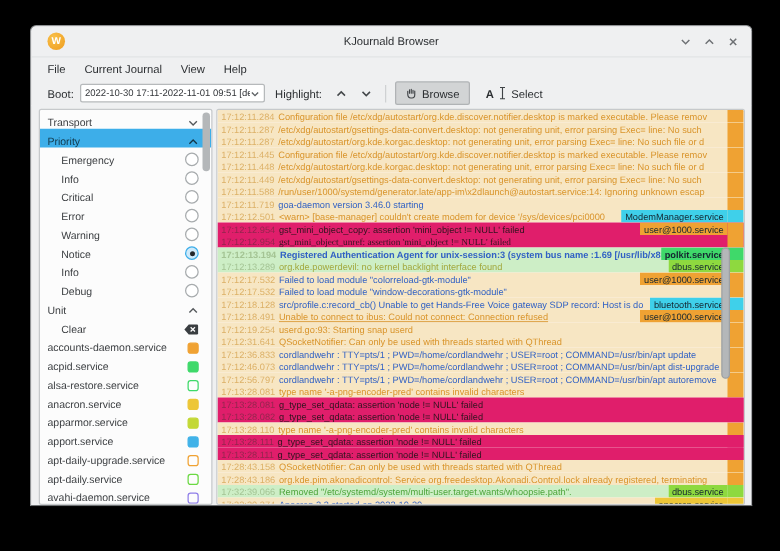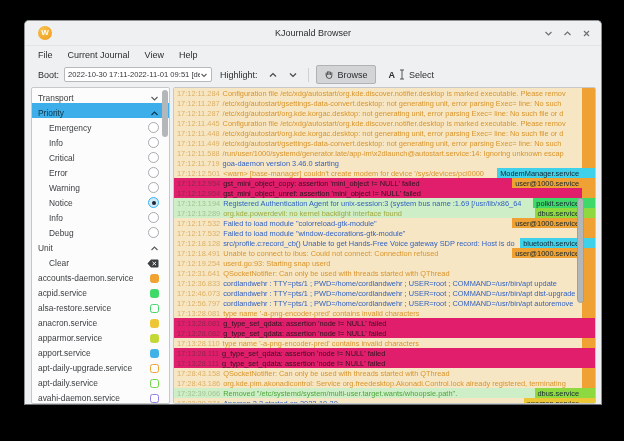--- a/index.html
+++ b/index.html
@@ -324,26 +324,26 @@
 
   <div class="log-row" style="background: rgb(224, 30, 107);">
     <span class="ts" style="color: rgb(147, 38, 77);">17:12:12.954</span>
     <span class="msg" style="color: rgb(49, 20, 31);">gst_mini_object_copy: assertion 'mini_object != NULL' failed</span>
     <span class="chip" style="background: rgb(239, 162, 51);">user@1000.service</span>
     <span class="band" style="background: rgb(239, 162, 51);"></span>
   </div>
 
   <div class="log-row" style="background: rgb(224, 30, 107);">
     <span class="ts" style="color: rgb(147, 38, 77);">17:12:12.954</span>
-    <span class="msg" style="color: rgb(49, 20, 31);">gst_mini_object_unref: assertion 'mini_object != NULL' failed</span>
-
-    <span class="band" style="background: rgb(239, 162, 51);"></span>
-  </div>
-
-  <div class="log-row" style="background: rgb(205, 238, 198);">
+    <span class="msg" style="color: rgb(49, 20, 31); font-family: Liberation Serif, serif;">gst_mini_object_unref: assertion 'mini_object != NULL' failed</span>
+
+    <span class="band" style="background: rgb(239, 162, 51);"></span>
+  </div>
+
+  <div class="log-row" style="background: rgb(205, 238, 198); font-weight: bold;">
     <span class="ts" style="color: rgb(164, 196, 148);">17:12:13.194</span>
     <span class="msg" style="color: rgb(49, 97, 196);">Registered Authentication Agent for unix-session:3 (system bus name :1.69 [/usr/lib/x86_64</span>
     <span class="chip" style="background: rgb(63, 217, 106);">polkit.service</span>
     <span class="band" style="background: rgb(63, 217, 106);"></span>
   </div>
 
   <div class="log-row" style="background: rgb(205, 238, 198);">
     <span class="ts" style="color: rgb(164, 196, 148);">17:12:13.289</span>
     <span class="msg" style="color: rgb(162, 168, 62);">org.kde.powerdevil: no kernel backlight interface found</span>
     <span class="chip" style="background: rgb(142, 217, 63);">dbus.service</span>
@@ -366,21 +366,21 @@
 
   <div class="log-row" style="background: rgb(247, 230, 195);">
     <span class="ts" style="color: rgb(220, 176, 102);">17:12:18.128</span>
     <span class="msg" style="color: rgb(49, 97, 196);">src/profile.c:record_cb() Unable to get Hands-Free Voice gateway SDP record: Host is do</span>
     <span class="chip" style="background: rgb(63, 208, 234);">bluetooth.service</span>
     <span class="band" style="background: rgb(63, 208, 234);"></span>
   </div>
 
   <div class="log-row" style="background: rgb(247, 230, 195);">
     <span class="ts" style="color: rgb(220, 176, 102);">17:12:18.491</span>
-    <span class="msg" style="color: rgb(217, 148, 43);">Unable to connect to ibus: Could not connect: Connection refused</span>
+    <span class="msg" style="color: rgb(217, 148, 43); text-decoration: underline;">Unable to connect to ibus: Could not connect: Connection refused</span>
     <span class="chip" style="background: rgb(239, 162, 51);">user@1000.service</span>
     <span class="band" style="background: rgb(239, 162, 51);"></span>
   </div>
 
   <div class="log-row" style="background: rgb(247, 230, 195);">
     <span class="ts" style="color: rgb(220, 176, 102);">17:12:19.254</span>
     <span class="msg" style="color: rgb(217, 148, 43);">userd.go:93: Starting snap userd</span>
 
     <span class="band" style="background: rgb(239, 162, 51);"></span>
   </div>

